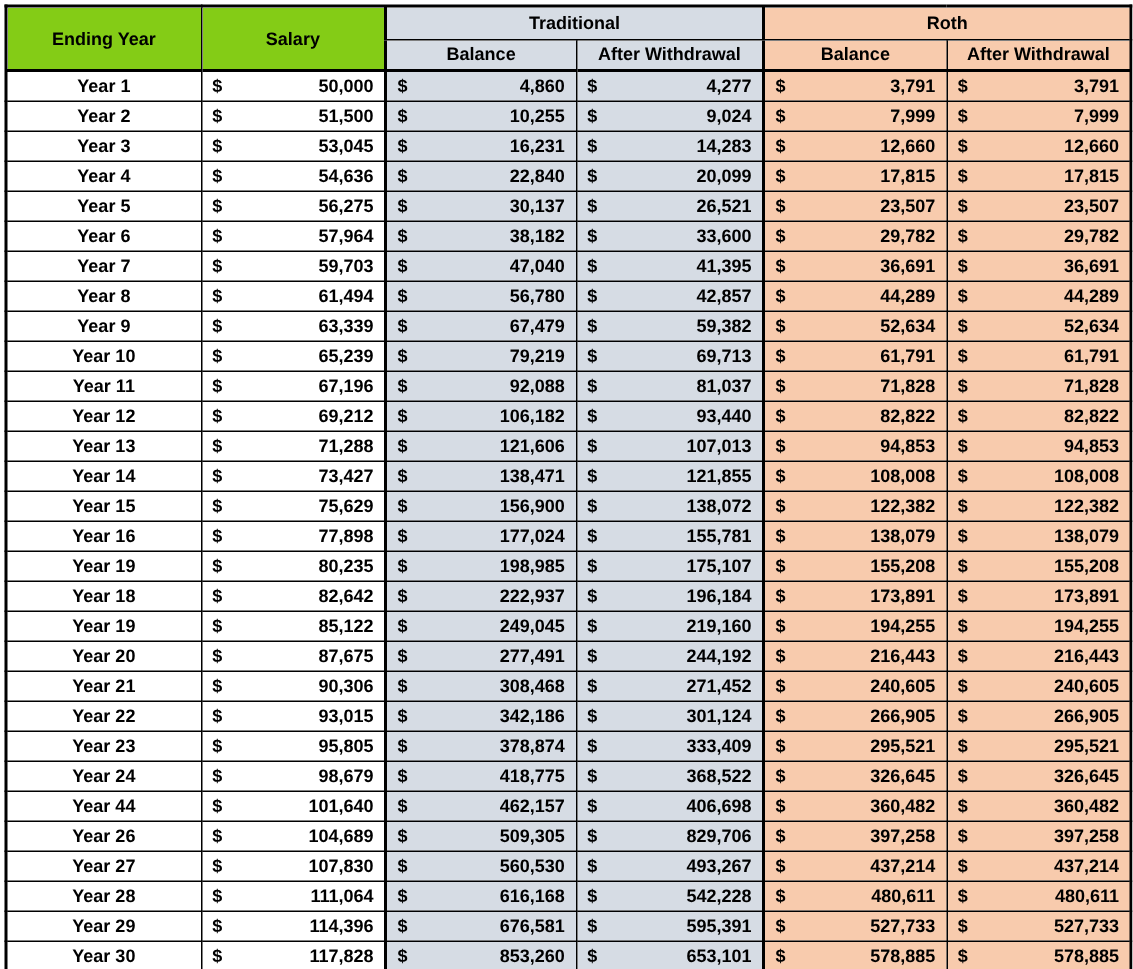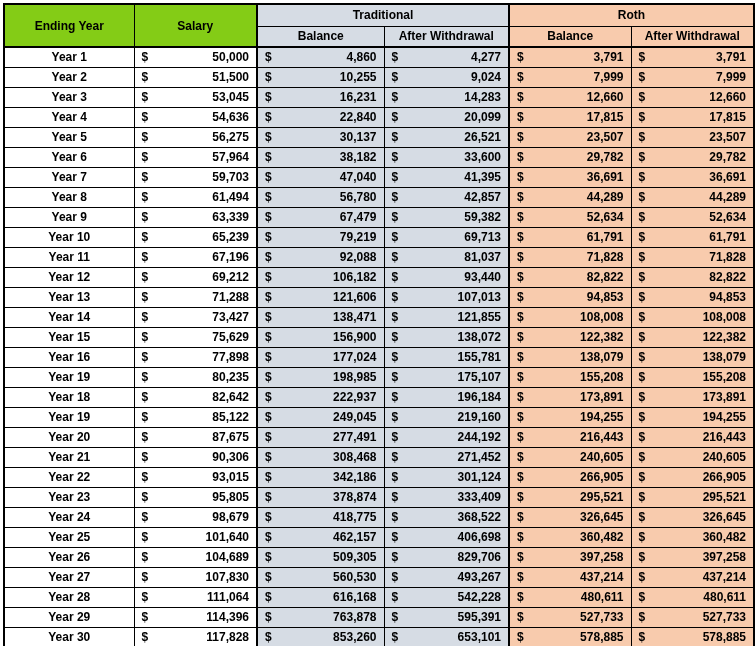--- a/index.html
+++ b/index.html
@@ -867,21 +867,21 @@
             </div>
           </td>
           <td class="money roth">
             <div class="cellflex">
               <span class="cur">$</span>
               <span class="val">326,645</span>
             </div>
           </td>
         </tr>
         <tr>
-          <td class="year-cell">Year 25</td>
+          <td class="year-cell">Year 44</td>
           <td class="money">
             <div class="cellflex">
               <span class="cur">$</span>
               <span class="val">101,640</span>
             </div>
           </td>
           <td class="money trad sec">
             <div class="cellflex">
               <span class="cur">$</span>
               <span class="val">462,157</span>
@@ -1009,21 +1009,21 @@
           <td class="year-cell">Year 29</td>
           <td class="money">
             <div class="cellflex">
               <span class="cur">$</span>
               <span class="val">114,396</span>
             </div>
           </td>
           <td class="money trad sec">
             <div class="cellflex">
               <span class="cur">$</span>
-              <span class="val">763,878</span>
+              <span class="val">676,581</span>
             </div>
           </td>
           <td class="money trad">
             <div class="cellflex">
               <span class="cur">$</span>
               <span class="val">595,391</span>
             </div>
           </td>
           <td class="money roth sec">
             <div class="cellflex">

